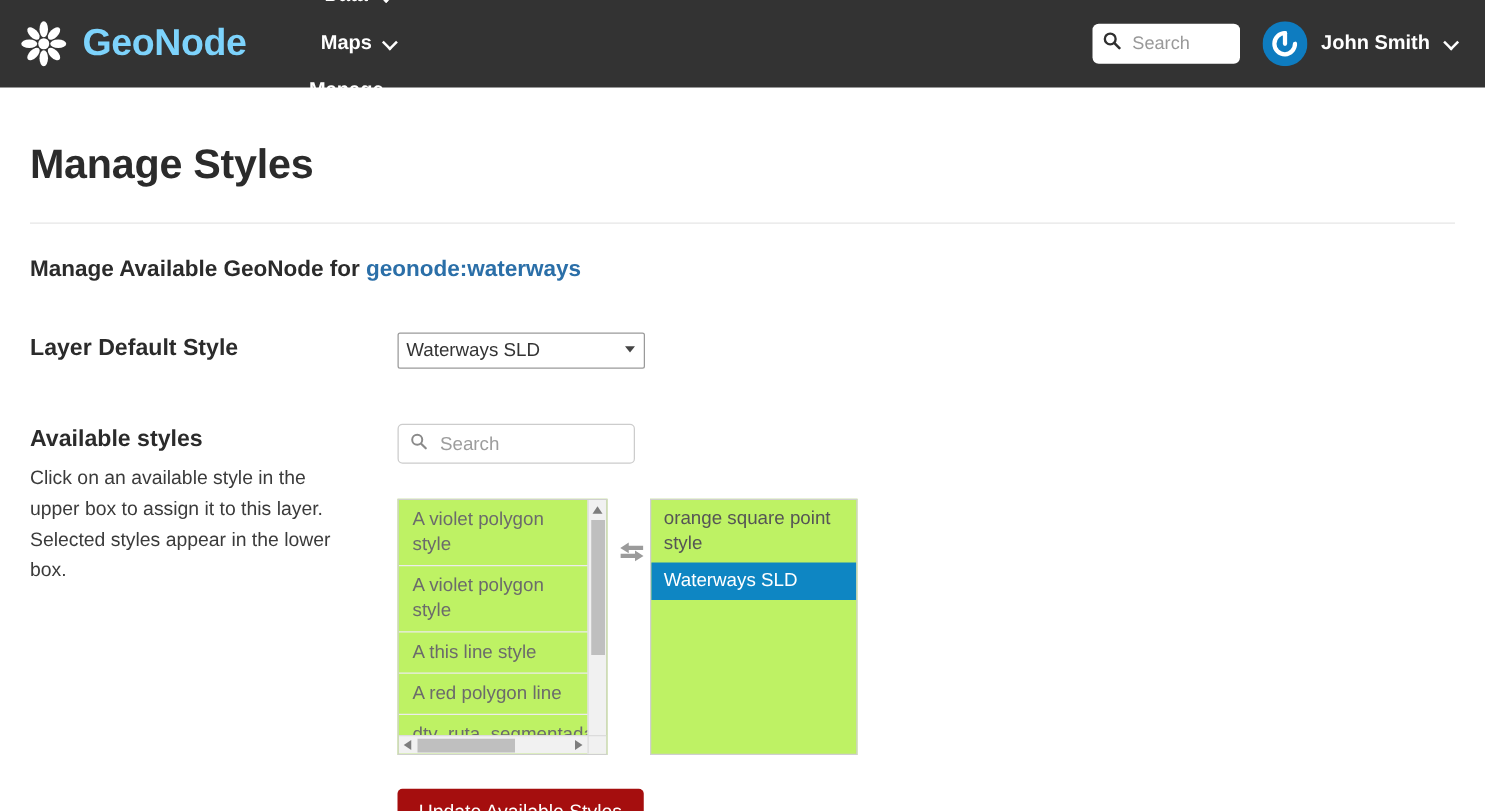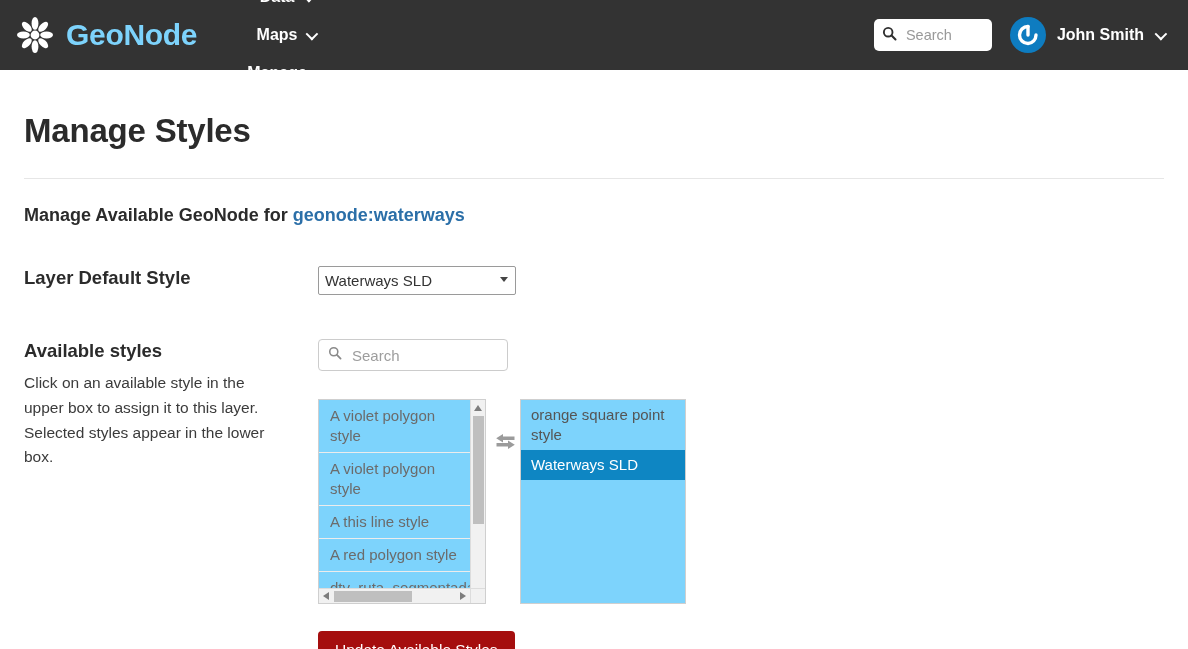--- a/index.html
+++ b/index.html
@@ -211,21 +211,21 @@
 
   .lists {
     display: flex;
     align-items: flex-start;
     margin-top: 28px;
   }
 
   
   .listbox {
     position: relative;
-    background: #7dd3fc;
+    background: #bef264;
     border: 1px solid #cfcfcf;
     width: 168px;
     height: 205px;
     overflow: hidden;
   }
   .listbox.right {
     width: 166px;
     height: 205px;
     margin-left: 34px;
     border: 1px solid #cfcfcf;
@@ -459,21 +459,21 @@
         <input type="text" placeholder="Search" style="">
       </div>
 
       <div class="lists">
 
         <div class="listbox">
           <div class="list-inner">
             <div class="opt">A violet polygon style</div>
             <div class="opt">A violet polygon style</div>
             <div class="opt">A this line style</div>
-            <div class="opt">A red polygon style</div>
+            <div class="opt">A red polygon line</div>
             <div class="opt nowrap">dtv_ruta_segmentada_p</div>
 
           </div>
 
           <div class="vscroll">
             <span class="arrow-up"></span>
             <span class="thumb"></span>
             <span class="arrow-dn"></span>
           </div>
 

